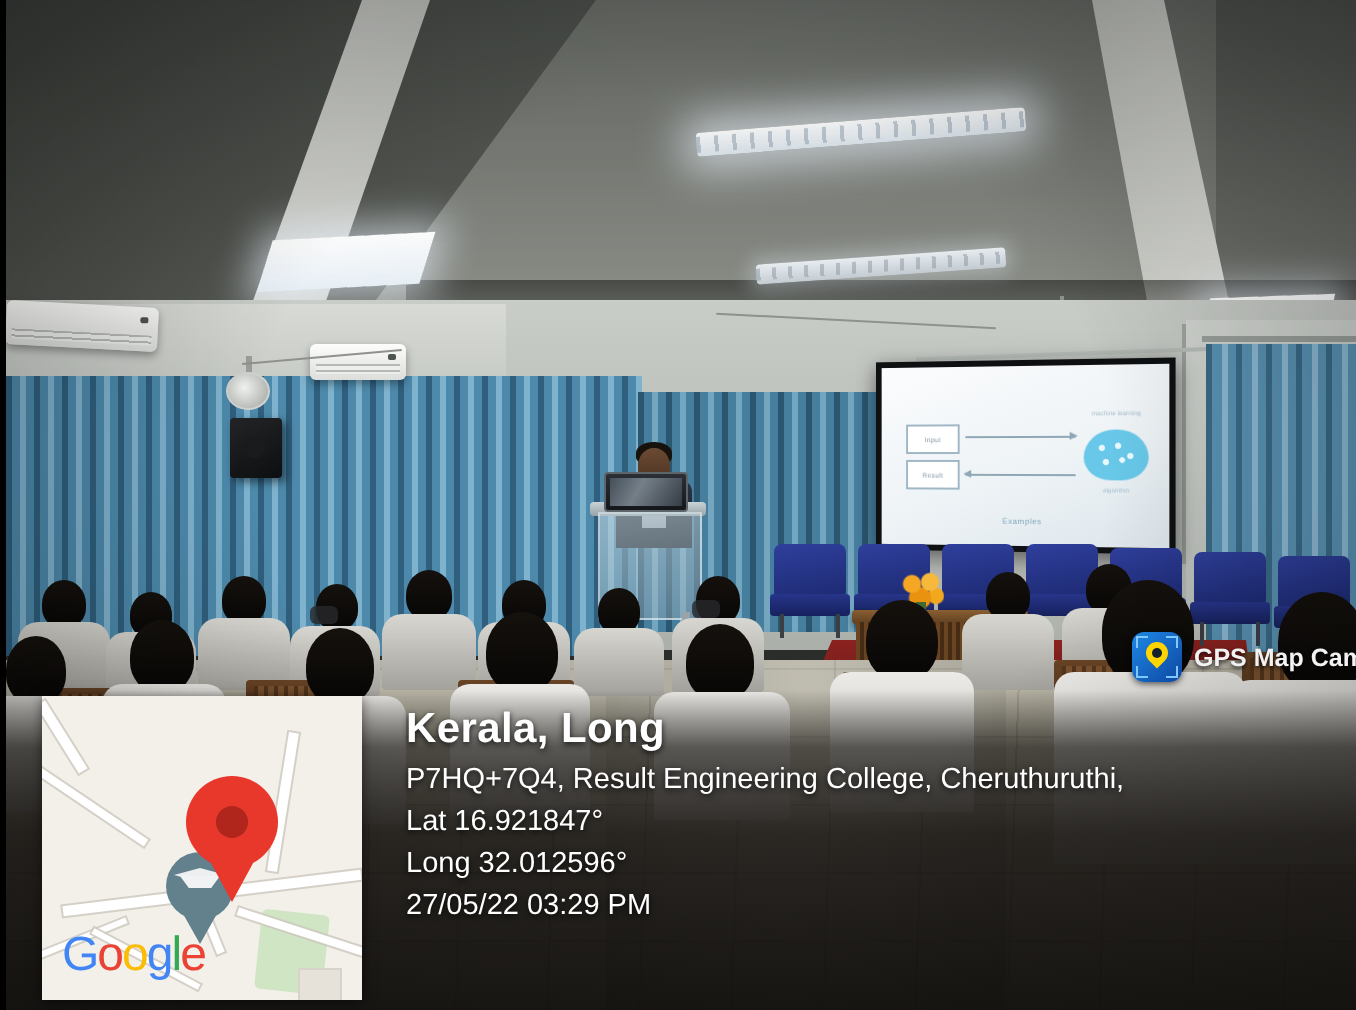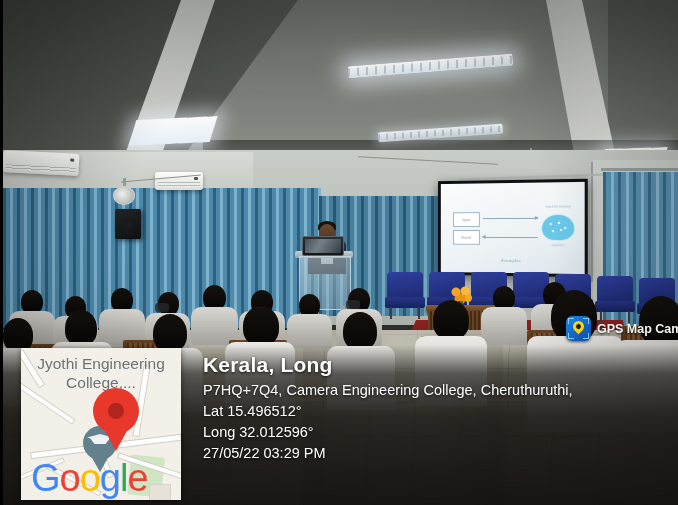--- a/index.html
+++ b/index.html
@@ -416,21 +416,21 @@
     border-left:13px solid transparent;border-right:13px solid transparent;
     border-top:24px solid #e8372b;
   }
   .redpin-dot{
     position:absolute;left:15px;top:15px;width:16px;height:16px;border-radius:50%;
     background:#b0261c;
   }
   
   .glogo{
     position:absolute;left:10px;bottom:7px;
-    font-size:38px;font-weight:400;letter-spacing:-1px;
+    font-size:24px;font-weight:400;letter-spacing:-1px;
     font-family:"Liberation Sans",sans-serif;line-height:30px;
   }
   .glogo .c1{color:#4285f4;} .glogo .c2{color:#ea4335;}
   .glogo .c3{color:#fbbc05;} .glogo .c4{color:#4285f4;}
   .glogo .c5{color:#34a853;} .glogo .c6{color:#ea4335;}
 
   
   .info{
     position:absolute;left:200px;top:352px;width:470px;
     color:#ffffff;
@@ -690,34 +690,33 @@
     <div class="greenpatch"></div>
     <div class="road r1"></div>
     <div class="road r2"></div>
     <div class="road r3"></div>
     <div class="road r4"></div>
     <div class="road r5"></div>
     <div class="road r6"></div>
     <div class="road r7"></div>
     <div class="road r8"></div>
     <div class="bldg b1"></div>
-    <div class="map-label">Jyothi Engineering College,...</div>
     <div class="poi">
       <div class="poi-pin"></div>
       <div class="poi-cap2"></div>
       <div class="poi-cap"></div>
     </div>
     <div class="redpin">
       <div class="redpin-head"></div>
       <div class="redpin-dot"></div>
     </div>
     <div class="glogo"><span class="c1">G</span><span class="c2">o</span><span class="c3">o</span><span class="c4">g</span><span class="c5">l</span><span class="c6">e</span></div>
   </div>
 
   <div class="info">
     <div class="place">Kerala, Long</div>
-    <div class="line">P7HQ+7Q4, Camera Engineering College, Cheruthuruthi,</div>
-    <div class="line">Lat 15.496512°</div>
+    <div class="line">P7HQ+7Q4, Result Engineering College, Cheruthuruthi,</div>
+    <div class="line">Lat 16.921847°</div>
     <div class="line">Long 32.012596°</div>
     <div class="line">27/05/22 03:29 PM</div>
   </div>
 
 </div>
 
 </body></html>

